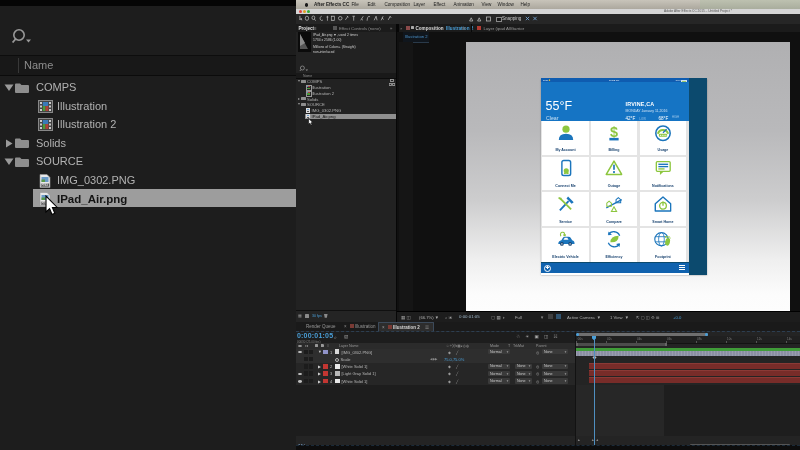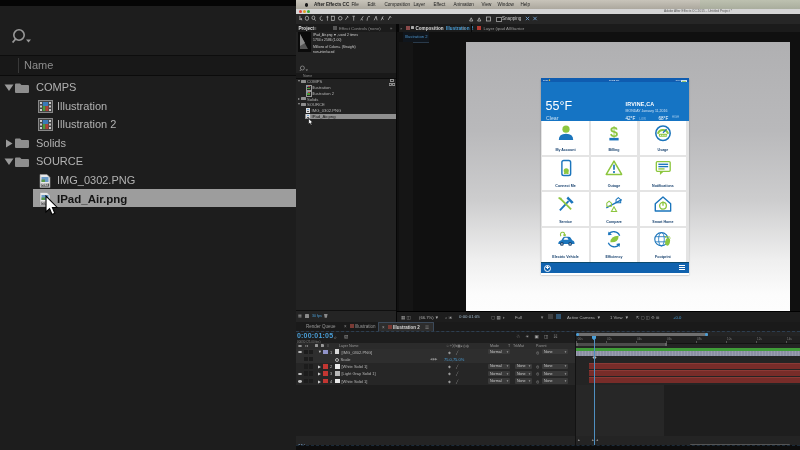--- a/index.html
+++ b/index.html
@@ -270,21 +270,21 @@
 <div class="abs" id="comppanel" style="left:397px;top:32px;width:403px;height:279px;background:#101010;">
 
   <div class="abs" style="left:6px;top:-0.5px;width:26px;height:10px;background:#10161d;border-bottom:1px solid #2a3a4a;">
     <div class="txt" style="left:2px;top:2.4px;font-size:4.2px;color:#4a90c8;">Illustration 2</div>
   </div>
 
   <div class="abs" style="left:2px;top:10px;width:14px;height:269px;background:#151515;"></div>
 
   <div class="abs" style="left:69px;top:10px;width:324px;height:269px;background:linear-gradient(180deg,#b0b0b2 0%,#b9b9bb 33%,#cdcdce 59%,#efefef 81%,#fcfcfc 94%,#fdfdfd 100%);"></div>
 
-  <div class="abs" id="ipad" style="left:144px;top:46.4px;width:148px;height:196.4px;background:#0c4a6e;box-shadow:0 0.5px 1.5px rgba(0,0,0,0.35);">
+  <div class="abs" id="ipad" style="left:144px;top:46.4px;width:166px;height:196.4px;background:#0c4a6e;box-shadow:0 0.5px 1.5px rgba(0,0,0,0.35);">
       <div class="abs" style="left:0;top:0;width:148px;height:3.8px;background:#0f5cb0;">
         <span style="position:absolute;left:2px;top:0.6px;font-size:2.4px;color:#fff;">iPad ⚡</span>
         <span style="position:absolute;left:68px;top:0.6px;font-size:2.4px;color:#fff;">10:52 PM</span>
         <span style="position:absolute;right:2px;top:1.2px;width:4px;height:1.6px;background:#9ecb6a;border:0.4px solid #cfe0f0;"></span>
         <span style="position:absolute;right:8px;top:1px;font-size:2.2px;color:#dfeaf5;">100%</span>
       </div>
       <div class="abs" style="left:0;top:3.8px;width:148px;height:38.8px;background:#1574c4;">
         <span style="position:absolute;left:4.5px;top:17.2px;font-size:12.5px;color:#fff;">55°F</span>
         <span style="position:absolute;left:5px;top:33px;font-size:5.2px;color:#c8e0f4;">Clear</span>
         <span style="position:absolute;left:84.5px;top:18.6px;font-size:5.4px;font-weight:bold;color:#fff;letter-spacing:0.2px;">IRVINE,CA</span>

